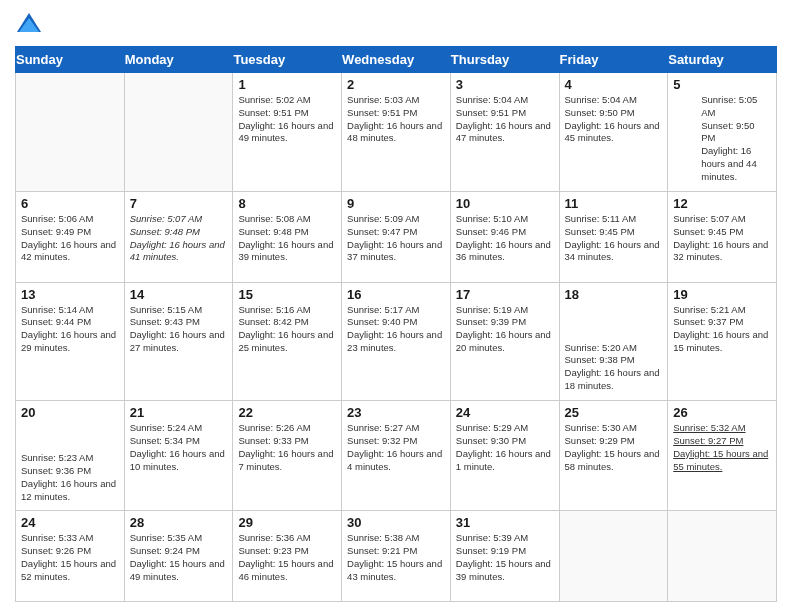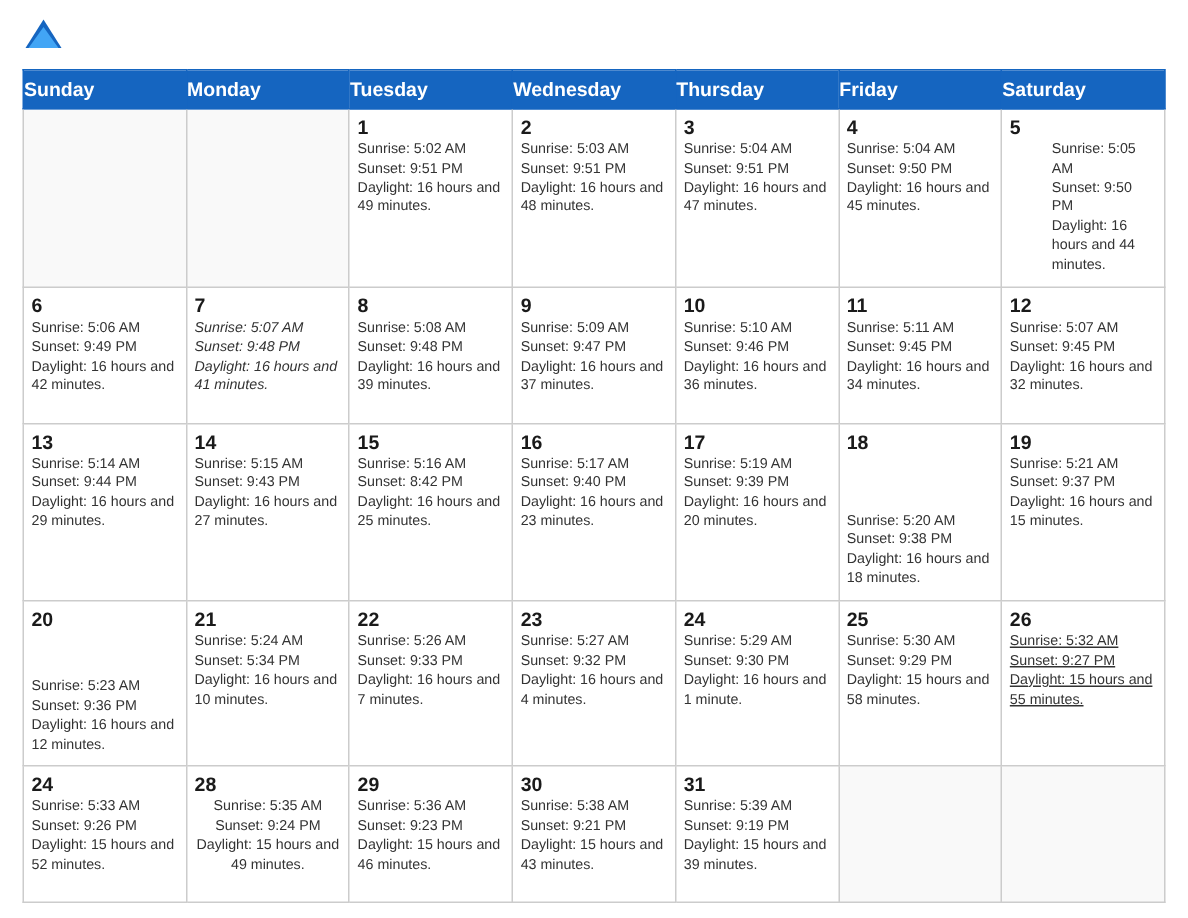--- a/index.html
+++ b/index.html
@@ -302,21 +302,21 @@
         </tr>
         <tr>
           <td>
             <div class="day-number">24</div>
             <div class="day-info" style="white-space: pre-line;">Sunrise: 5:33 AM
 Sunset: 9:26 PM
 Daylight: 15 hours and 52 minutes.</div>
           </td>
           <td>
             <div class="day-number">28</div>
-            <div class="day-info" style="white-space: pre-line; text-align: center;">Sunrise: 5:35 AM
+            <div class="day-info" style="white-space: pre-line;">Sunrise: 5:35 AM
 Sunset: 9:24 PM
 Daylight: 15 hours and 49 minutes.</div>
           </td>
           <td>
             <div class="day-number">29</div>
             <div class="day-info" style="white-space: pre-line;">Sunrise: 5:36 AM
 Sunset: 9:23 PM
 Daylight: 15 hours and 46 minutes.</div>
           </td>
           <td>

